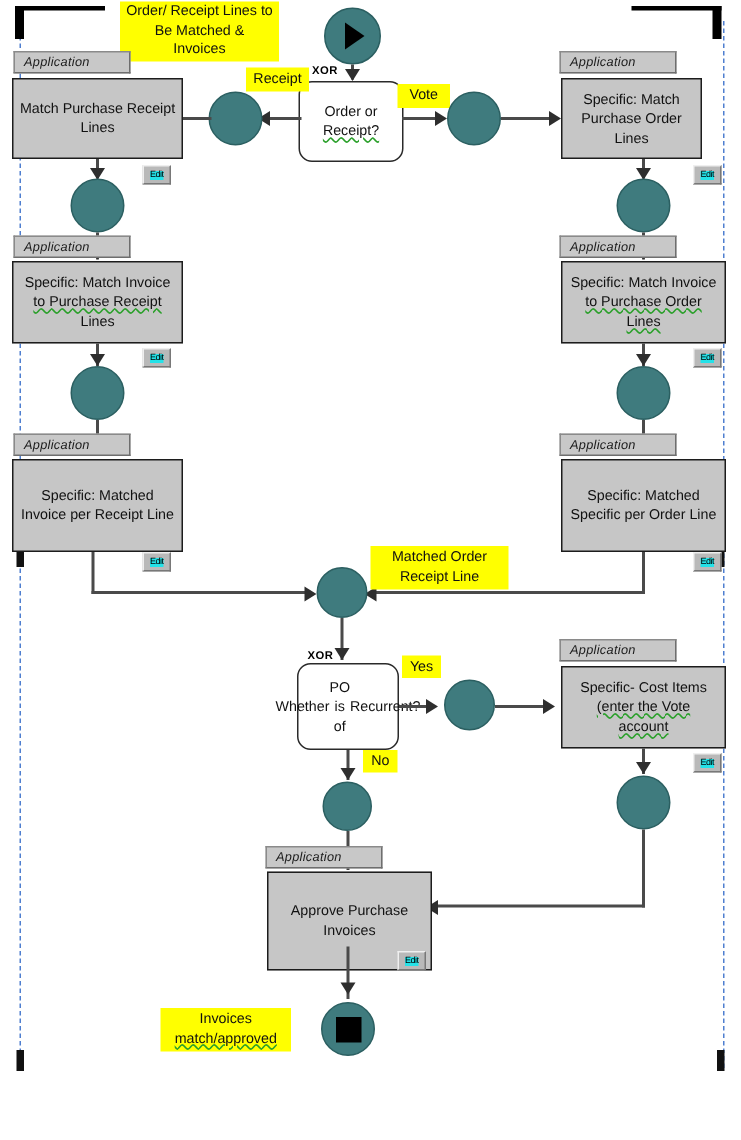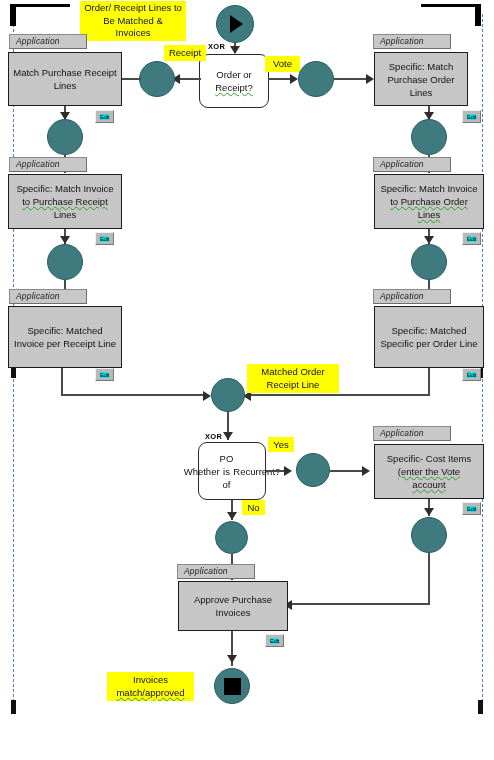--- a/index.html
+++ b/index.html
@@ -365,21 +365,21 @@
 
   <div class="ln lnv" style="left:428px; top:499px; height:17px;"></div>
   <div class="ar-d" style="left:424px; top:508px;"></div>
   <div class="node" style="left:411px; top:517px; width:36px; height:36px;"></div>
   <div class="ln lnv" style="left:428px; top:553px; height:52px;"></div>
   <div class="ln lnh" style="left:290px; top:603px; width:140px;"></div>
   <div class="ar-l" style="left:284px; top:600px;"></div>
 
   <div class="lane-chip" style="left:177px; top:564px; width:64px;">Application</div>
 
-  <div class="task" style="left:178px; top:581px; width:110px; height:50px; flex-direction:column;">
+  <div class="task" style="left:178px; top:581px; width:110px; height:66px; flex-direction:column;">
     <span>Approve Purchase</span>
     <span>Invoices</span>
   </div>
   <div class="edit-badge" style="left:265px; top:634px;">
     <i>Edit</i>
   </div>
 
   <div class="ln lnv" style="left:231px; top:631px; height:35px;"></div>
   <div class="ar-d" style="left:227px; top:655px;"></div>
 

